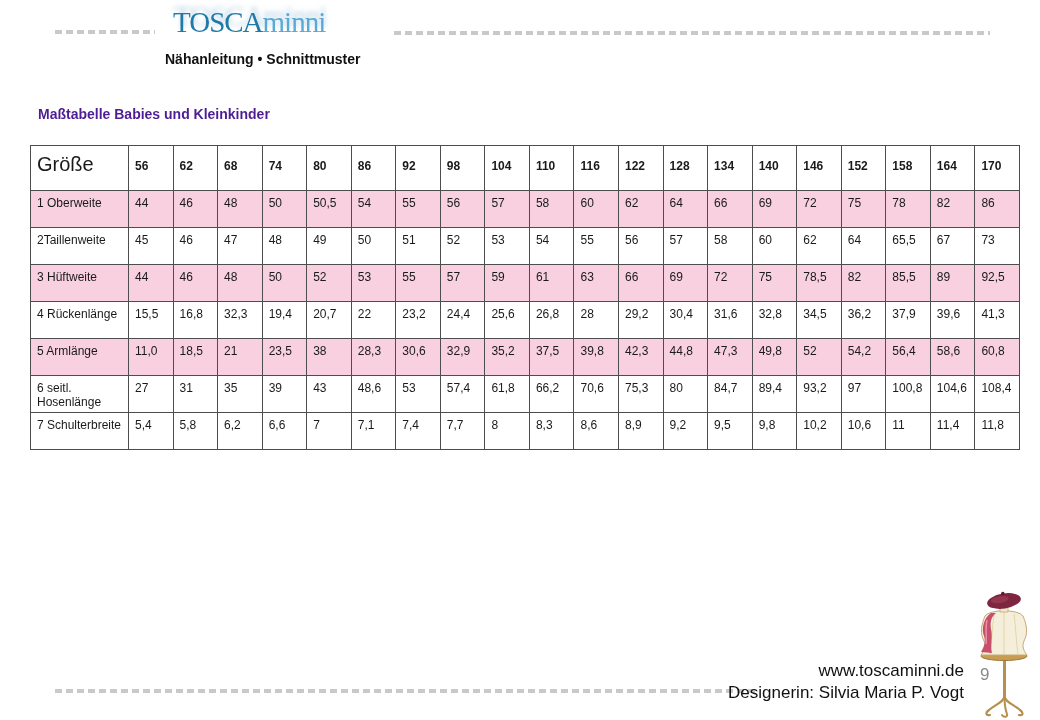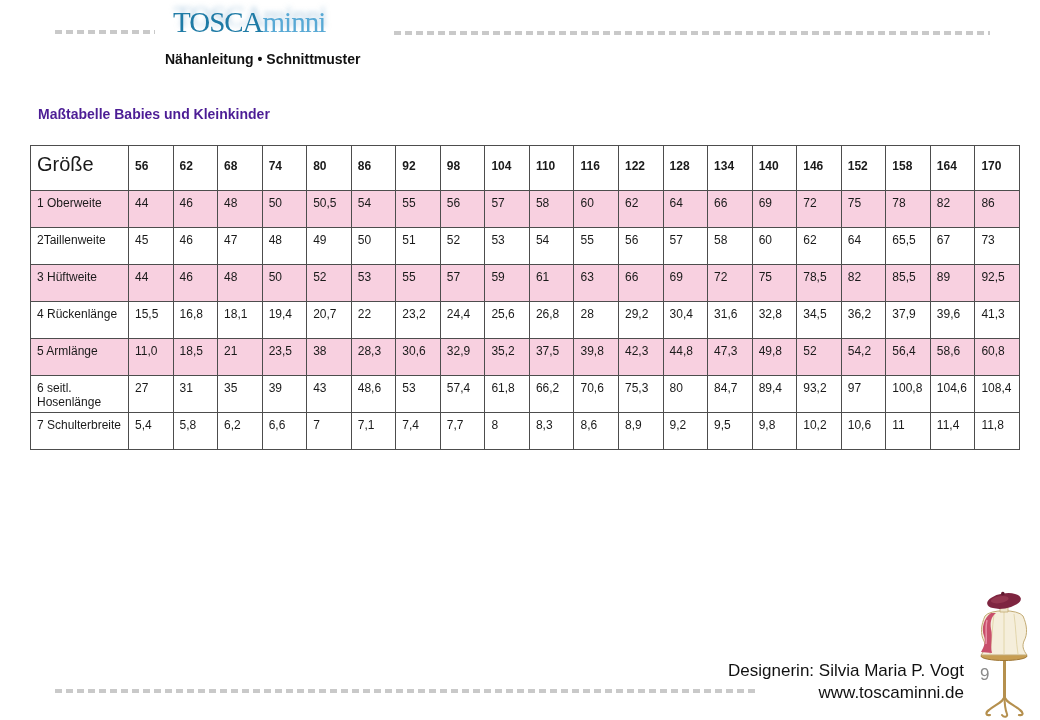--- a/index.html
+++ b/index.html
@@ -241,21 +241,21 @@
           <td>78,5</td>
           <td>82</td>
           <td>85,5</td>
           <td>89</td>
           <td>92,5</td>
         </tr>
         <tr>
           <th class="row-label">4 Rückenlänge</th>
           <td>15,5</td>
           <td>16,8</td>
-          <td>18,1</td>
+          <td>32,3</td>
           <td>19,4</td>
           <td>20,7</td>
           <td>22</td>
           <td>23,2</td>
           <td>24,4</td>
           <td>25,6</td>
           <td>26,8</td>
           <td>28</td>
           <td>29,2</td>
           <td>30,4</td>
@@ -335,22 +335,22 @@
           <td>11</td>
           <td>11,4</td>
           <td>11,8</td>
         </tr>
       </tbody>
     </table>
 
   <div class="dash dash-bottom"></div>
 
   <div class="footer-text">
+    <div>www.toscaminni.de</div>
     <div>Designerin: Silvia Maria P. Vogt</div>
-    <div>www.toscaminni.de</div>
   </div>
 
   <div class="page-number">9</div>
 
   <svg class="mannequin" viewBox="0 0 66 128" xmlns="http://www.w3.org/2000/svg" aria-hidden="true">
     <rect x="31" y="68" width="3" height="42" fill="#b5904e"></rect>
     <path d="M32.5,106 C32,112 24,114 17,120 C13,123 14,126 18,125" stroke="#b5904e" stroke-width="2.2" fill="none" stroke-linecap="round"></path>
     <path d="M32.5,106 C33,112 41,114 48,120 C52,123 51,126 47,125" stroke="#b5904e" stroke-width="2.2" fill="none" stroke-linecap="round"></path>
     <path d="M32.5,106 C32.5,114 33,119 35,124 C36,127 32,128 30,125" stroke="#b5904e" stroke-width="2" fill="none" stroke-linecap="round"></path>
     <ellipse cx="32" cy="66" rx="23" ry="4.5" fill="#c79d52" stroke="#9d7636" stroke-width="1"></ellipse>

